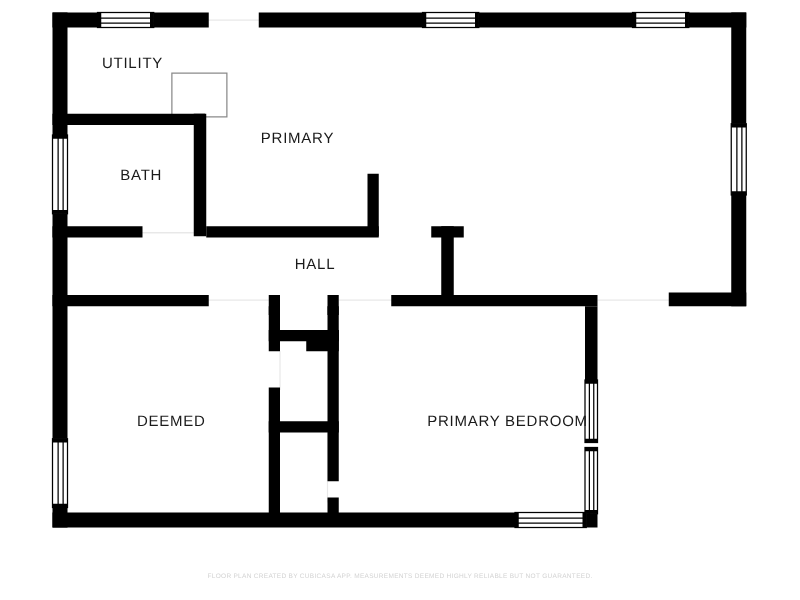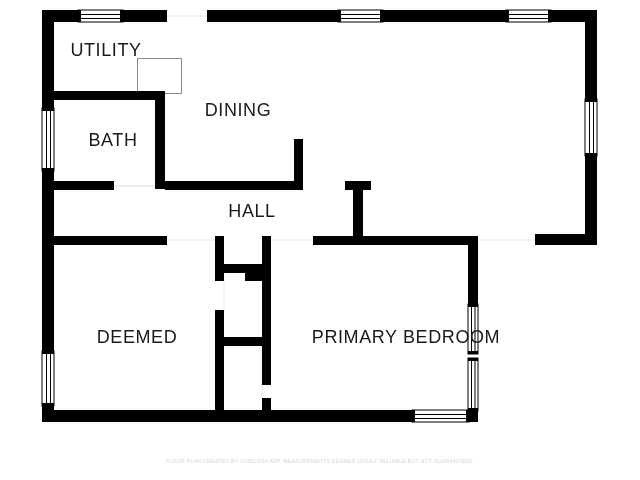--- a/index.html
+++ b/index.html
@@ -23,21 +23,21 @@
     left: 0;
     top: 0;
     width: 640px;
     height: 480px;
     display: block;
   }
   .room-label {
     position: absolute;
     color: #1a1a1a;
     font-family: "Liberation Sans", sans-serif;
-    font-size: 18px;
+    font-size: 12px;
     letter-spacing: 0.6px;
     white-space: nowrap;
     transform: translate(-50%, -50%);
     user-select: none;
   }
   .footer-note {
     position: absolute;
     left: 50%;
     transform: translateX(-50%);
     top: 458px;
@@ -180,21 +180,21 @@
         <rect x="412" y="410" width="57" height="12" fill="#ffffff" stroke="#000000" stroke-width="1"></rect>
         <line x1="412" y1="414.5" x2="469" y2="414.5" stroke="#000000" stroke-width="1"></line>
         <line x1="412" y1="418.5" x2="469" y2="418.5" stroke="#000000" stroke-width="1"></line>
         <rect x="412" y="410" width="3" height="12" fill="#000000"></rect>
         <rect x="466" y="410" width="3" height="12" fill="#000000"></rect>
       </g>
     </g>
   </svg>
 
   <div class="room-label" style="left:106px; top:50px;">UTILITY</div>
-  <div class="room-label" style="left:238px; top:110px;">DINING</div>
+  <div class="room-label" style="left:238px; top:110px;">PRIMARY</div>
   <div class="room-label" style="left:113px; top:140px;text-align:center;">BATH</div>
   <div class="room-label" style="left:252px; top:211px;">HALL</div>
   <div class="room-label" style="left:137px; top:337px;">DEEMED</div>
   <div class="room-label" style="left:370px; top:337px;margin-left:36px;">PRIMARY BEDROOM</div>
 
   <div class="footer-note">FLOOR PLAN CREATED BY CUBICASA APP. MEASUREMENTS DEEMED HIGHLY RELIABLE BUT NOT GUARANTEED.</div>
 
 </div>
 
 </body></html>

